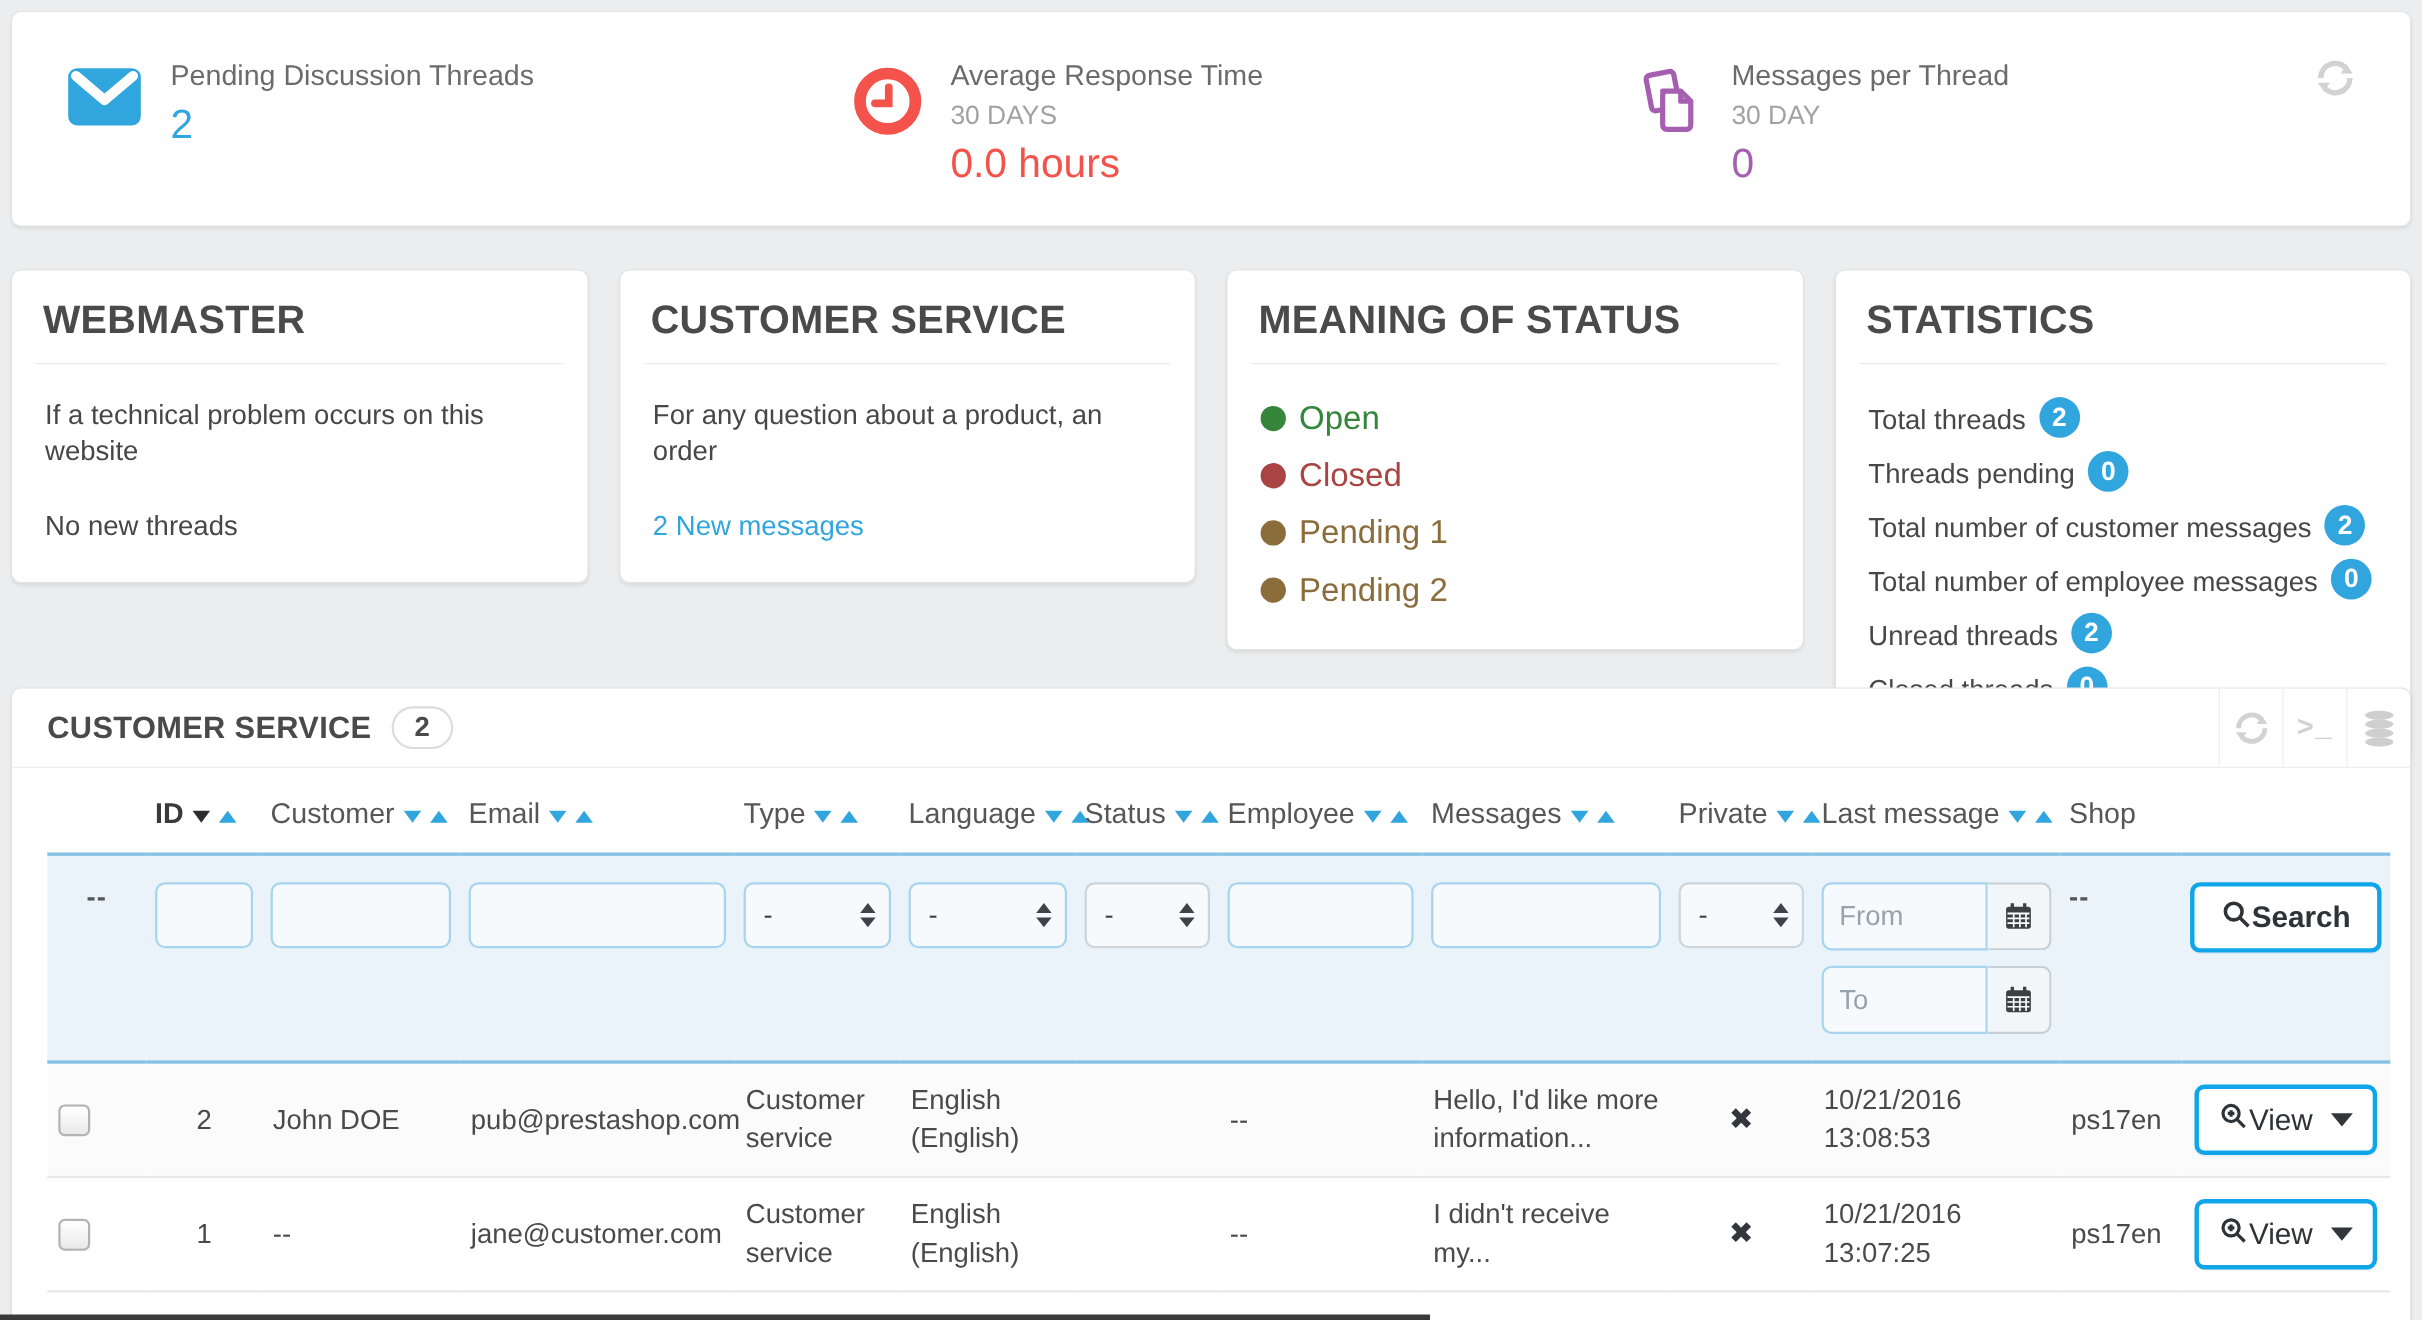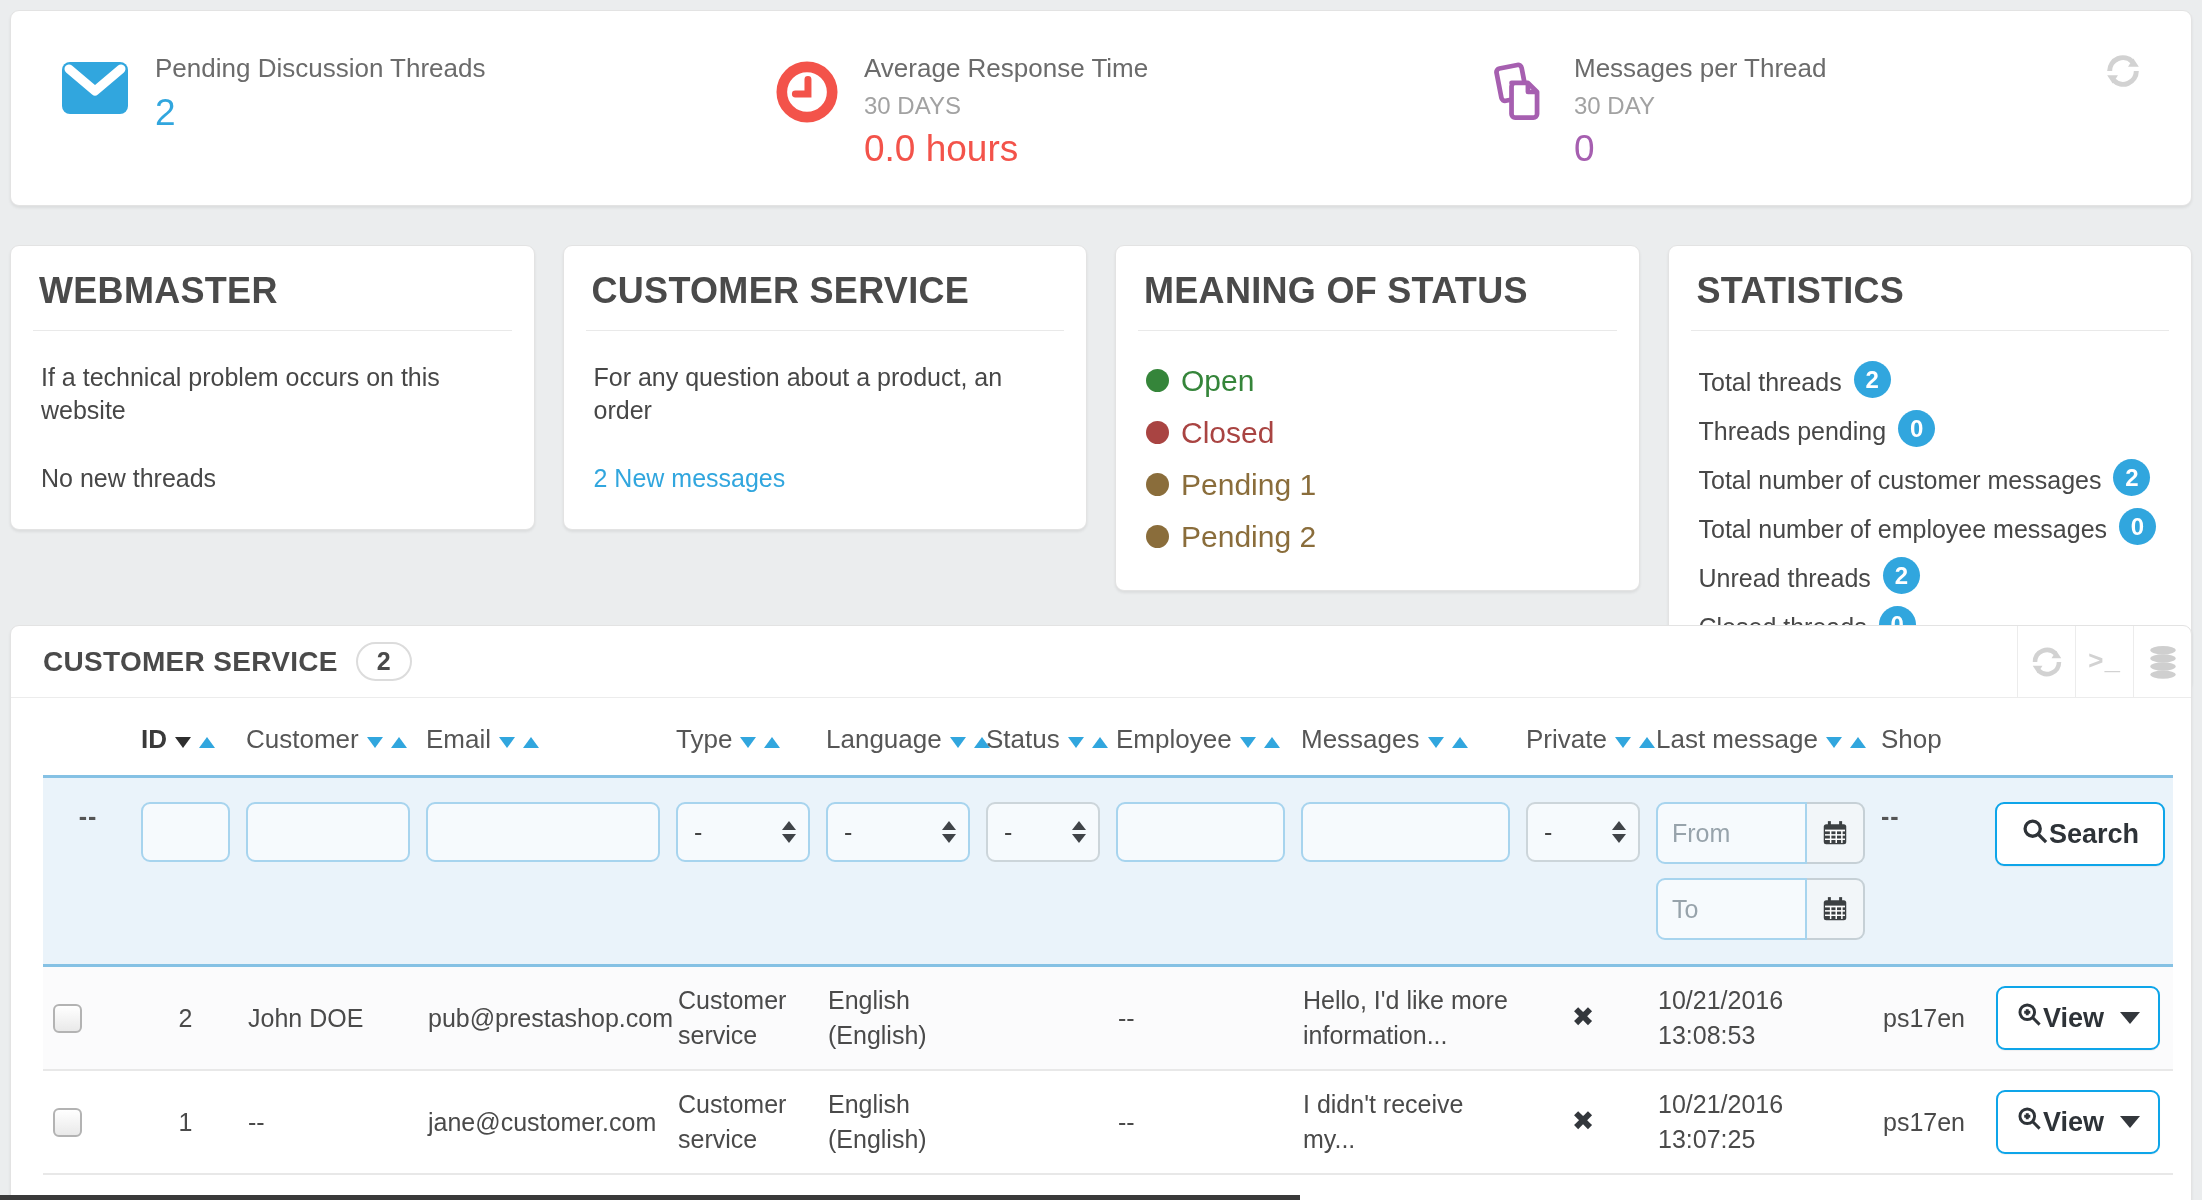--- a/index.html
+++ b/index.html
@@ -62,29 +62,29 @@
   .spin i { display:block; width:0; height:0; border-left:7px solid transparent; border-right:7px solid transparent; }
   .spin .s-up { border-bottom:9px solid #3f4348; }
   .spin .s-dn { border-top:9px solid #3f4348; }
   .dash { font-weight:700; color:#555; letter-spacing:1px; }
   .date-group { display:flex; margin-bottom:14px; }
   .date-group:last-child { margin-bottom:0; }
   .date-group input { flex:1; min-width:0; height:62px; background:#f6fafd; border:2px solid #a7d4ee; border-radius:9px 0 0 9px; font-size:25px; padding:0 14px; color:#444; outline:none; font-family:"Liberation Sans",sans-serif; }
   .date-group input::placeholder { color:#97a3ab; }
   .cal-addon { width:58px; border:2px solid #c6d0d6; border-left:none; border-radius:0 9px 9px 0; background:#f2f6f9; display:flex; align-items:center; justify-content:center; cursor:pointer; }
 
-  .btn { display:inline-flex; align-items:center; height:64px; padding:0 24px; background:#fff; border:2px solid #0ea5e9; border-radius:9px; font-size:27px; color:#2e3338; font-weight:600; cursor:pointer; box-shadow:0 1px 1px rgba(0,0,0,.05); font-family:"Liberation Sans",sans-serif; }
+  .btn { display:inline-flex; align-items:center; height:64px; padding:0 24px; background:#fff; border:4px solid #0ea5e9; border-radius:9px; font-size:27px; color:#2e3338; font-weight:600; cursor:pointer; box-shadow:0 1px 1px rgba(0,0,0,.05); font-family:"Liberation Sans",sans-serif; }
 
   tbody td { padding:16px 10px; font-size:25px; color:#4a4a4a; border-bottom:2px solid #e8e8e8; vertical-align:middle; line-height:1.4; }
   tr.row-odd td { background:#fbfbfc; }
   .cb { appearance:none; -webkit-appearance:none; width:29px; height:29px; border:2px solid #b3b3b3; border-radius:6px; background:linear-gradient(#ffffff,#e9e9e9); cursor:pointer; display:block; }
   .dot-green { width:25px; height:25px; border-radius:50%; background:#35853a; margin:0 auto; }
   .x-mark { font-size:27px; color:#33373c; text-align:center; display:block; }
   .caret-dn { width:0; height:0; border-left:10px solid transparent; border-right:10px solid transparent; border-top:12px solid #33373c; margin-left:16px; }
-  .view-btn { font-weight:700; padding:0 18px; }
+  .view-btn { font-weight:400; padding:0 18px; }
   td.c-center { text-align:center; }
 
   .bulk-area { padding:30px 32px 40px; }
   .bottom-bar { position:absolute; left:0; bottom:0; width:1300px; height:5px; background:#3a3a3a; }
 </style>
 </head>
 <body>
 
 <div class="panel kpi-row">
   <div class="kpi kpi-1">

